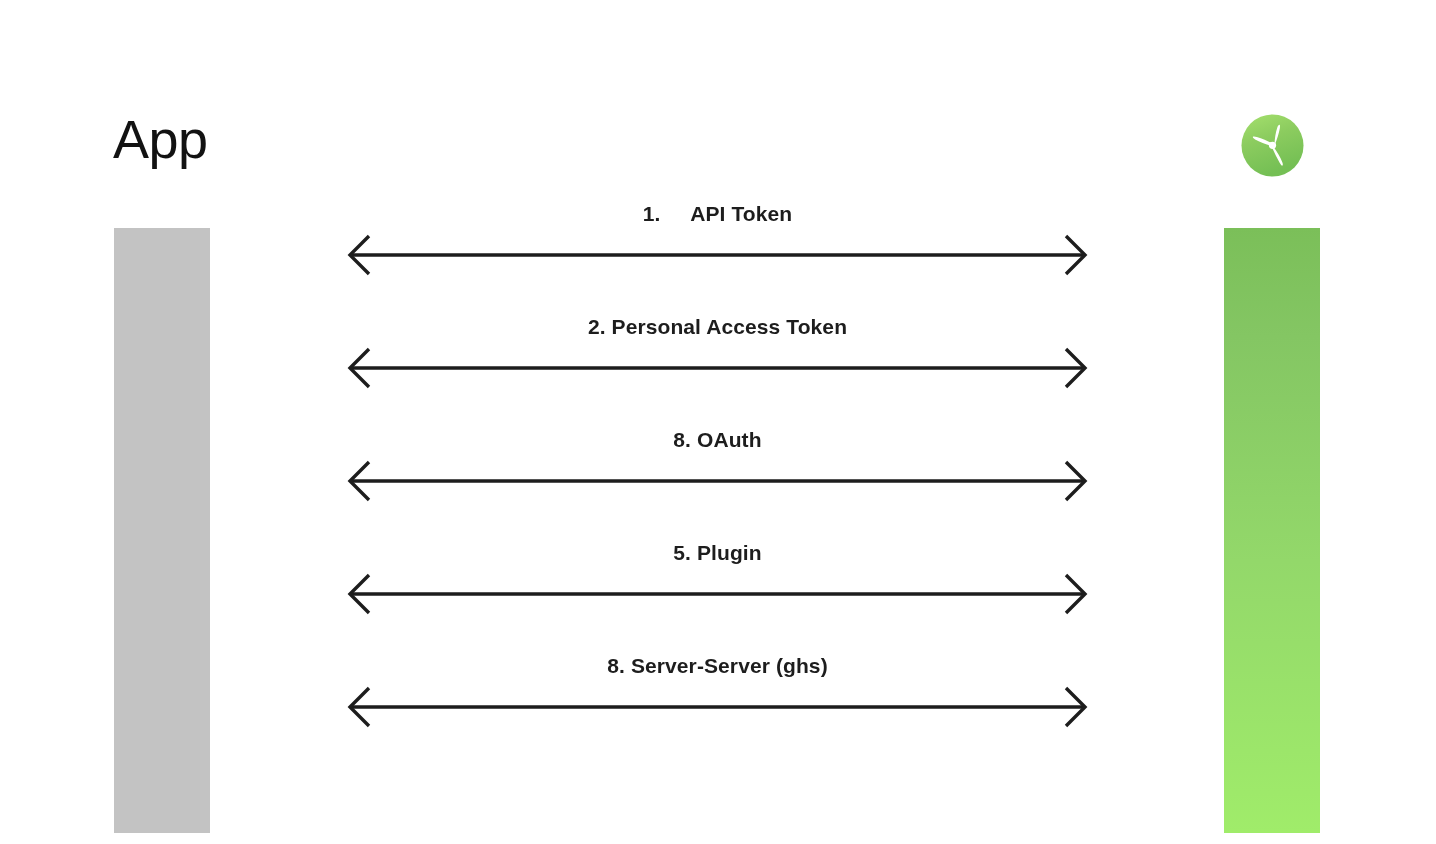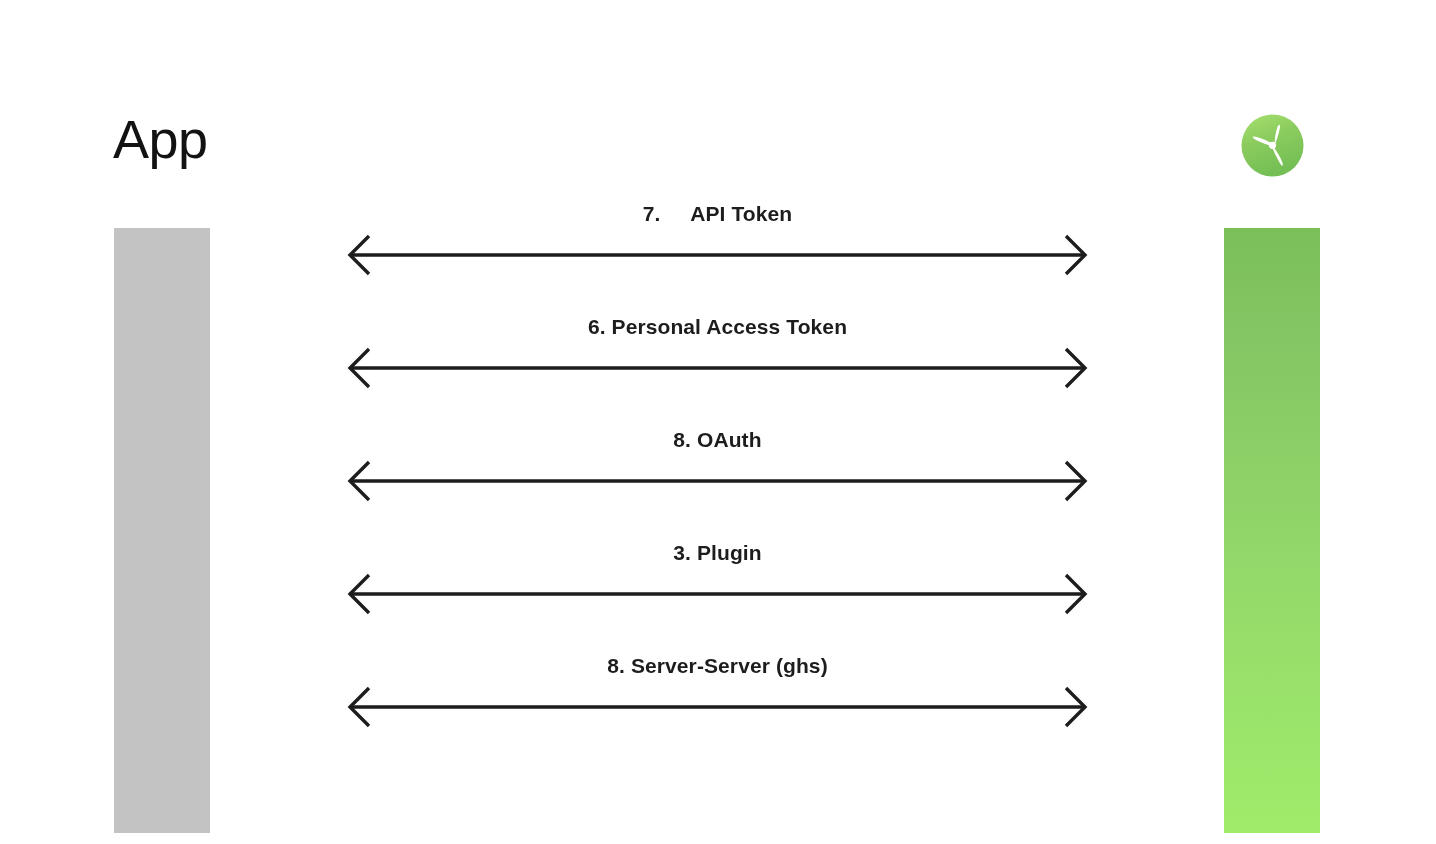--- a/index.html
+++ b/index.html
@@ -115,34 +115,34 @@
         <path d="M30.9 32.7 C25.8 31.2 19.4 28.9 15.1 26.4 C13.3 25.4 12.6 24.4 12.9 23.8 C13.2 23.2 14.6 23.3 16.8 23.9 C22.0 25.4 27.6 27.9 31.6 29.9 Z"></path>
 
         <circle cx="32.5" cy="32.3" r="3.6"></circle>
       </g>
     </svg>
   </div>
 
   <div class="lifeline lifeline-right"></div>
 
   <div class="arrow-row" style="top:203px">
-    <div class="arrow-label">7.	API Token</div>
+    <div class="arrow-label">1.	API Token</div>
     <div class="arrow-line">
       <svg viewBox="0 0 745 44" xmlns="http://www.w3.org/2000/svg">
         <g fill="none" stroke="#1d1d1d" stroke-width="3.4" stroke-linecap="butt" stroke-linejoin="miter">
           <line x1="6" y1="22" x2="739" y2="22"></line>
           <polyline points="24,3 5,22 24,41"></polyline>
           <polyline points="721,3 740,22 721,41"></polyline>
         </g>
       </svg>
     </div>
   </div>
 
   <div class="arrow-row" style="top:316px">
-    <div class="arrow-label">6. Personal Access Token</div>
+    <div class="arrow-label">2. Personal Access Token</div>
     <div class="arrow-line">
       <svg viewBox="0 0 745 44" xmlns="http://www.w3.org/2000/svg">
         <g fill="none" stroke="#1d1d1d" stroke-width="3.4" stroke-linecap="butt" stroke-linejoin="miter">
           <line x1="6" y1="22" x2="739" y2="22"></line>
           <polyline points="24,3 5,22 24,41"></polyline>
           <polyline points="721,3 740,22 721,41"></polyline>
         </g>
       </svg>
     </div>
   </div>
@@ -154,21 +154,21 @@
         <g fill="none" stroke="#1d1d1d" stroke-width="3.4" stroke-linecap="butt" stroke-linejoin="miter">
           <line x1="6" y1="22" x2="739" y2="22"></line>
           <polyline points="24,3 5,22 24,41"></polyline>
           <polyline points="721,3 740,22 721,41"></polyline>
         </g>
       </svg>
     </div>
   </div>
 
   <div class="arrow-row" style="top:542px">
-    <div class="arrow-label">3. Plugin</div>
+    <div class="arrow-label">5. Plugin</div>
     <div class="arrow-line">
       <svg viewBox="0 0 745 44" xmlns="http://www.w3.org/2000/svg">
         <g fill="none" stroke="#1d1d1d" stroke-width="3.4" stroke-linecap="butt" stroke-linejoin="miter">
           <line x1="6" y1="22" x2="739" y2="22"></line>
           <polyline points="24,3 5,22 24,41"></polyline>
           <polyline points="721,3 740,22 721,41"></polyline>
         </g>
       </svg>
     </div>
   </div>

